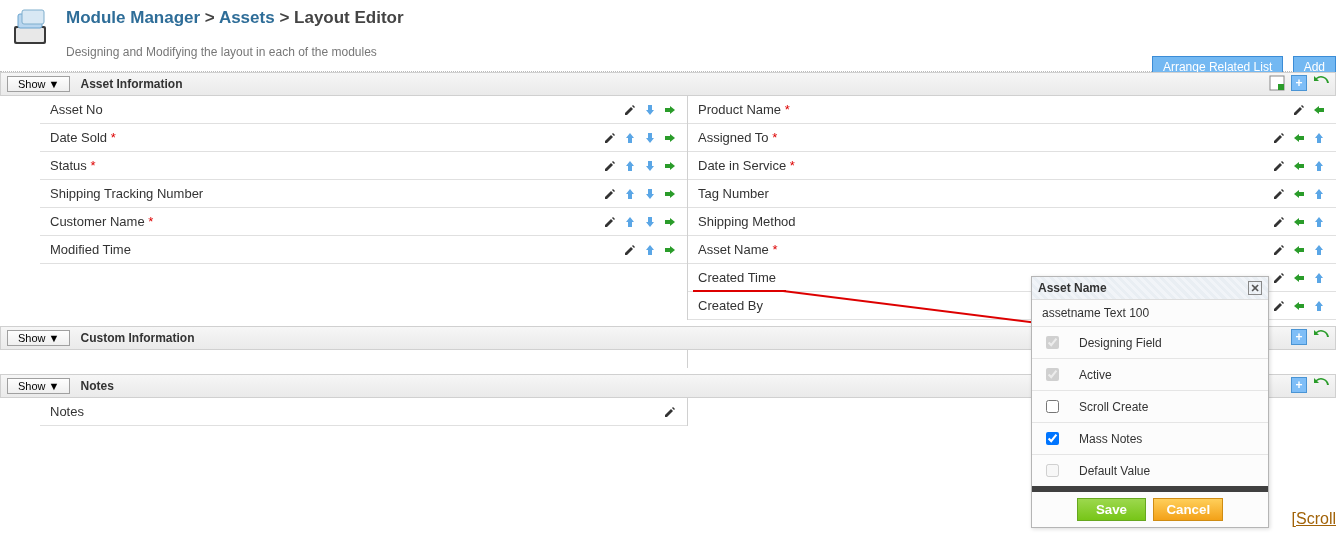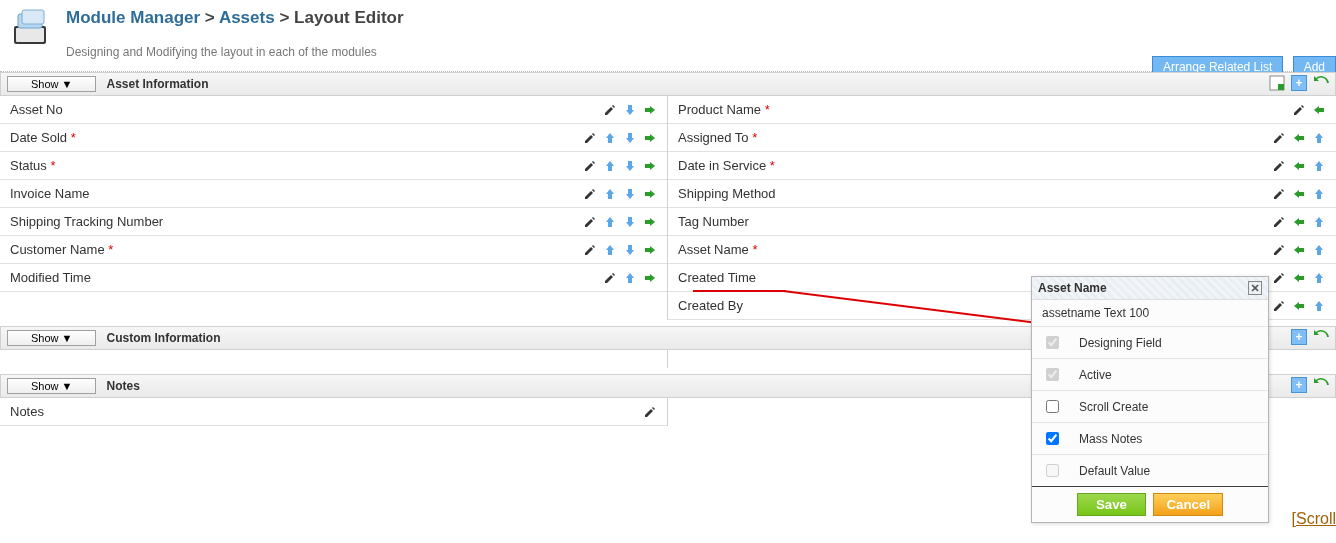--- a/index.html
+++ b/index.html
@@ -37,38 +37,38 @@
   .block-header {
     background: linear-gradient(#f6f6f6,#eaeaea);
     border: 1px solid #d0d0d0;
     padding: 3px 6px;
     display: flex; align-items: center;
     font-size: 12px;
     position: relative;
   }
   .show-btn {
     background: linear-gradient(#fefefe,#efefef);
-    border: 1px solid #a0a0a0; padding: 1px 23px; font-size: 11px;
+    border: 1px solid #a0a0a0; padding: 1px 10px; font-size: 11px;
     cursor: pointer; margin-right: 10px;
   }
   .block-title { font-weight: bold; }
   .block-right-icons {
     position: absolute; right: 6px; top: 2px;
     display: flex; gap: 6px;
   }
   .hdr-icon { width: 16px; height: 16px; display:flex; align-items:center; justify-content:center; cursor:pointer; }
   .hdr-add {
     width: 16px; height: 16px;
     background:#7fbef7; border:1px solid #4a94d4;
     color:#fff; font-weight:bold; font-size:12px;
     display:flex; align-items:center; justify-content:center;
   }
 
   
-  .cols { display: flex; }
+  .cols { display: flex; padding-left: 40px; }
   .col { flex: 1 1 50%; }
   .col-left { border-right: 1px solid #d0d0d0; }
   .row {
     border-bottom: 1px solid #e0e0e0;
     padding: 6px 10px;
     display: flex; align-items: center;
     font-size: 13px;
   }
   .row-label { flex: 1 1 auto; }
   .req { color: #d00; }
@@ -101,21 +101,21 @@
     margin-left:auto; width:14px; height:14px; border:1px solid #888;
     display:flex; align-items:center; justify-content:center; color:#555;
     font-size:11px; cursor:pointer;
   }
   .popup-info { padding: 6px 10px; border-top:1px solid #ddd; }
   .popup-opts .opt {
     display:flex; align-items:center; padding:6px 10px; border-top:1px solid #e5e5e5;
   }
   .popup-opts .opt input { margin-right: 20px; }
   .popup-footer {
-    padding: 6px 8px; text-align:center; border-top:1px solid #404040;
+    padding: 6px 8px; text-align:center; border-top:6px solid #404040;
   }
   .btn-save {
     background: linear-gradient(#9cd84d,#77c518);
     border:1px solid #66a71f; color:#fff; padding:3px 18px; font-weight:bold;
     cursor:pointer;
   }
   .btn-cancel {
     background: linear-gradient(#ffcf5a,#f3a118);
     border:1px solid #cf8c14; color:#fff; padding:3px 12px; font-weight:bold;
     cursor:pointer; margin-left:4px;
@@ -244,21 +244,21 @@
                 </svg>
               </span>
               <span class="ico">
                 <svg width="12" height="12" viewBox="0 0 12 12">
                   <path d="M11 6L6 2v2H1v4h5v2z" fill="#2a9c2a"></path>
                 </svg>
               </span>
             </span>
           </div>
           <div class="row">
-            <span class="row-label">Invoice Name </span>
+            <span class="row-label">Shipping Tracking Number </span>
             <span class="row-icons">
               <span class="ico">
                 <svg width="12" height="12" viewBox="0 0 12 12">
                   <path d="M1 9l6-6 2 2-6 6H1z" fill="#333"></path>
                   <path d="M8 2l2 2 1-1-2-2z" fill="#333"></path>
                 </svg>
               </span>
               <span class="ico">
                 <svg width="12" height="12" viewBox="0 0 12 12">
                   <path d="M6 1l4 5H8v5H4V6H2z" fill="#5aa6e6"></path>
@@ -270,21 +270,21 @@
                 </svg>
               </span>
               <span class="ico">
                 <svg width="12" height="12" viewBox="0 0 12 12">
                   <path d="M11 6L6 2v2H1v4h5v2z" fill="#2a9c2a"></path>
                 </svg>
               </span>
             </span>
           </div>
           <div class="row">
-            <span class="row-label">Shipping Tracking Number </span>
+            <span class="row-label">Customer Name <span class="req">*</span></span>
             <span class="row-icons">
               <span class="ico">
                 <svg width="12" height="12" viewBox="0 0 12 12">
                   <path d="M1 9l6-6 2 2-6 6H1z" fill="#333"></path>
                   <path d="M8 2l2 2 1-1-2-2z" fill="#333"></path>
                 </svg>
               </span>
               <span class="ico">
                 <svg width="12" height="12" viewBox="0 0 12 12">
                   <path d="M6 1l4 5H8v5H4V6H2z" fill="#5aa6e6"></path>
@@ -296,66 +296,40 @@
                 </svg>
               </span>
               <span class="ico">
                 <svg width="12" height="12" viewBox="0 0 12 12">
                   <path d="M11 6L6 2v2H1v4h5v2z" fill="#2a9c2a"></path>
                 </svg>
               </span>
             </span>
           </div>
           <div class="row">
-            <span class="row-label">Customer Name <span class="req">*</span></span>
-            <span class="row-icons">
-              <span class="ico">
-                <svg width="12" height="12" viewBox="0 0 12 12">
-                  <path d="M1 9l6-6 2 2-6 6H1z" fill="#333"></path>
-                  <path d="M8 2l2 2 1-1-2-2z" fill="#333"></path>
-                </svg>
-              </span>
-              <span class="ico">
-                <svg width="12" height="12" viewBox="0 0 12 12">
-                  <path d="M6 1l4 5H8v5H4V6H2z" fill="#5aa6e6"></path>
-                </svg>
-              </span>
-              <span class="ico">
-                <svg width="12" height="12" viewBox="0 0 12 12">
-                  <path d="M6 11L2 6h2V1h4v5h2z" fill="#5aa6e6"></path>
+            <span class="row-label">Modified Time </span>
+            <span class="row-icons">
+              <span class="ico">
+                <svg width="12" height="12" viewBox="0 0 12 12">
+                  <path d="M1 9l6-6 2 2-6 6H1z" fill="#333"></path>
+                  <path d="M8 2l2 2 1-1-2-2z" fill="#333"></path>
+                </svg>
+              </span>
+              <span class="ico">
+                <svg width="12" height="12" viewBox="0 0 12 12">
+                  <path d="M6 1l4 5H8v5H4V6H2z" fill="#5aa6e6"></path>
                 </svg>
               </span>
               <span class="ico">
                 <svg width="12" height="12" viewBox="0 0 12 12">
                   <path d="M11 6L6 2v2H1v4h5v2z" fill="#2a9c2a"></path>
                 </svg>
               </span>
             </span>
           </div>
-          <div class="row">
-            <span class="row-label">Modified Time </span>
-            <span class="row-icons">
-              <span class="ico">
-                <svg width="12" height="12" viewBox="0 0 12 12">
-                  <path d="M1 9l6-6 2 2-6 6H1z" fill="#333"></path>
-                  <path d="M8 2l2 2 1-1-2-2z" fill="#333"></path>
-                </svg>
-              </span>
-              <span class="ico">
-                <svg width="12" height="12" viewBox="0 0 12 12">
-                  <path d="M6 1l4 5H8v5H4V6H2z" fill="#5aa6e6"></path>
-                </svg>
-              </span>
-              <span class="ico">
-                <svg width="12" height="12" viewBox="0 0 12 12">
-                  <path d="M11 6L6 2v2H1v4h5v2z" fill="#2a9c2a"></path>
-                </svg>
-              </span>
-            </span>
-          </div>
         </div>
       <div class="col" id="ai-right">
           <div class="row">
             <span class="row-label">Product Name <span class="req">*</span></span>
             <span class="row-icons">
               <span class="ico">
                 <svg width="12" height="12" viewBox="0 0 12 12">
                   <path d="M1 9l6-6 2 2-6 6H1z" fill="#333"></path>
                   <path d="M8 2l2 2 1-1-2-2z" fill="#333"></path>
                 </svg>
@@ -403,42 +377,42 @@
                 </svg>
               </span>
               <span class="ico">
                 <svg width="12" height="12" viewBox="0 0 12 12">
                   <path d="M6 1l4 5H8v5H4V6H2z" fill="#5aa6e6"></path>
                 </svg>
               </span>
             </span>
           </div>
           <div class="row">
+            <span class="row-label">Tag Number </span>
+            <span class="row-icons">
+              <span class="ico">
+                <svg width="12" height="12" viewBox="0 0 12 12">
+                  <path d="M1 9l6-6 2 2-6 6H1z" fill="#333"></path>
+                  <path d="M8 2l2 2 1-1-2-2z" fill="#333"></path>
+                </svg>
+              </span>
+              <span class="ico">
+                <svg width="12" height="12" viewBox="0 0 12 12">
+                  <path d="M1 6l5-4v2h5v4H6v2z" fill="#2a9c2a"></path>
+                </svg>
+              </span>
+              <span class="ico">
+                <svg width="12" height="12" viewBox="0 0 12 12">
+                  <path d="M6 1l4 5H8v5H4V6H2z" fill="#5aa6e6"></path>
+                </svg>
+              </span>
+            </span>
+          </div>
+          <div class="row">
             <span class="row-label">Shipping Method </span>
-            <span class="row-icons">
-              <span class="ico">
-                <svg width="12" height="12" viewBox="0 0 12 12">
-                  <path d="M1 9l6-6 2 2-6 6H1z" fill="#333"></path>
-                  <path d="M8 2l2 2 1-1-2-2z" fill="#333"></path>
-                </svg>
-              </span>
-              <span class="ico">
-                <svg width="12" height="12" viewBox="0 0 12 12">
-                  <path d="M1 6l5-4v2h5v4H6v2z" fill="#2a9c2a"></path>
-                </svg>
-              </span>
-              <span class="ico">
-                <svg width="12" height="12" viewBox="0 0 12 12">
-                  <path d="M6 1l4 5H8v5H4V6H2z" fill="#5aa6e6"></path>
-                </svg>
-              </span>
-            </span>
-          </div>
-          <div class="row">
-            <span class="row-label">Tag Number </span>
             <span class="row-icons">
               <span class="ico">
                 <svg width="12" height="12" viewBox="0 0 12 12">
                   <path d="M1 9l6-6 2 2-6 6H1z" fill="#333"></path>
                   <path d="M8 2l2 2 1-1-2-2z" fill="#333"></path>
                 </svg>
               </span>
               <span class="ico">
                 <svg width="12" height="12" viewBox="0 0 12 12">
                   <path d="M1 6l5-4v2h5v4H6v2z" fill="#2a9c2a"></path>

